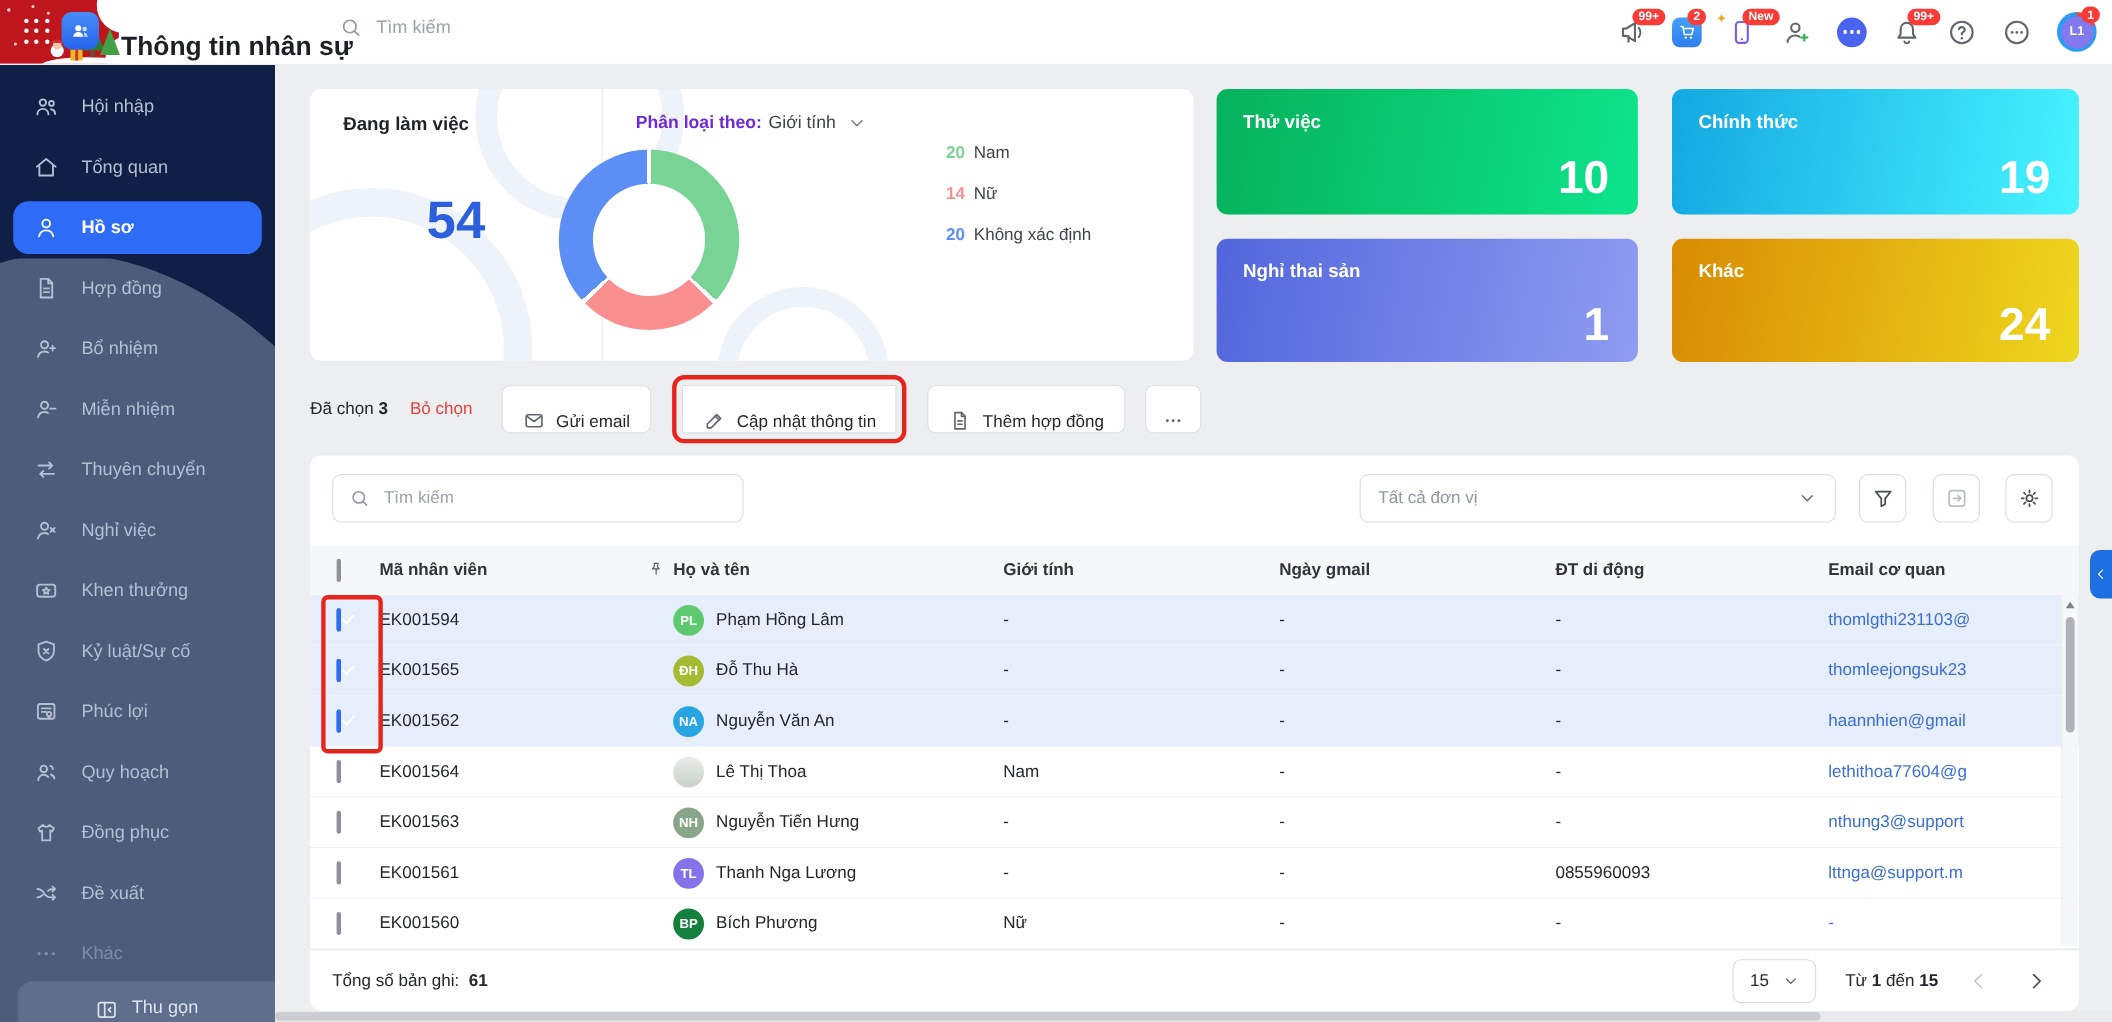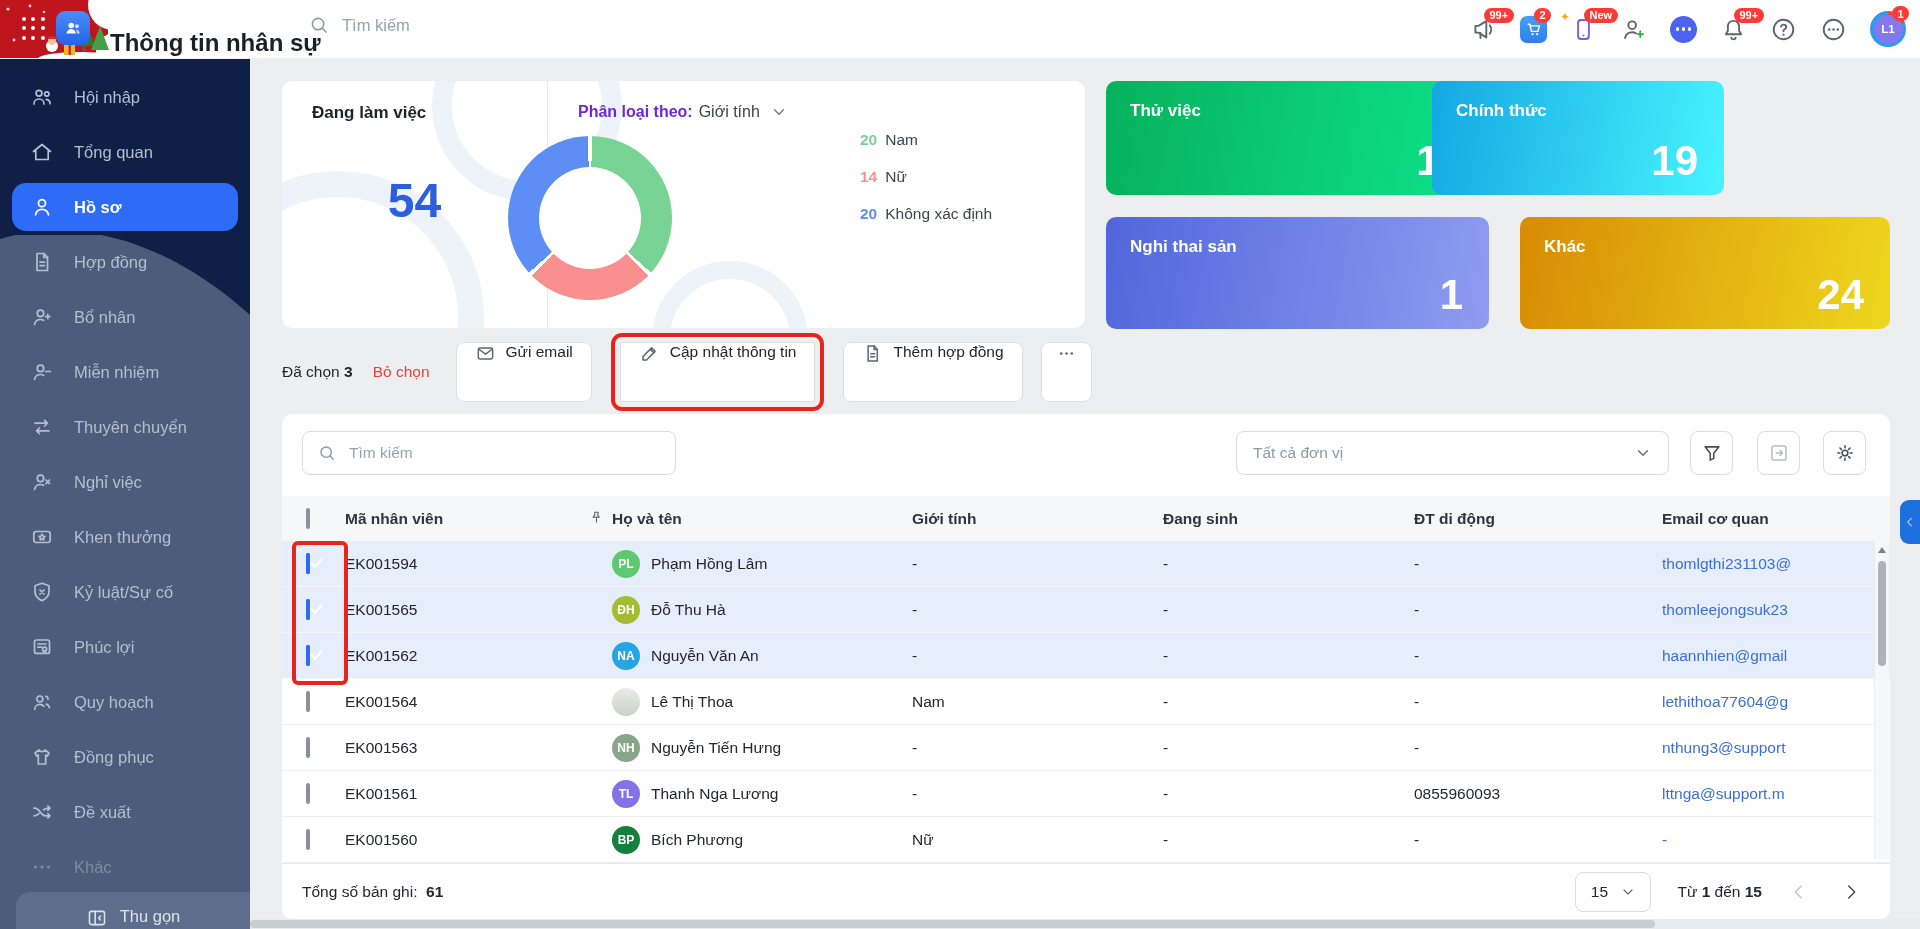--- a/index.html
+++ b/index.html
@@ -58,21 +58,21 @@
   .legend .lrow{display:flex;gap:8px;align-items:center}
   .legend .lval{font-weight:bold}
   .legend .llab{color:#3f444b}
   .status-card{position:absolute;border-radius:10px;color:#fff;overflow:hidden;cursor:pointer}
   .status-card .slabel{position:absolute;left:24px;top:20px;font-size:17px;font-weight:bold}
   .status-card .svalue{position:absolute;right:26px;bottom:10px;font-size:42px;font-weight:bold}
   
   .toolbar{position:absolute;left:282px;top:349px;height:46px;display:flex;align-items:center;gap:20px;z-index:10}
   .sel-text{font-size:15.5px;color:#23262c;white-space:nowrap}
   .deselect{font-size:15.5px;color:#e5413e;cursor:pointer;white-space:nowrap;margin-right:6px}
-  .tbtn{display:inline-flex;align-items:flex-start;gap:10px;height:60px;padding:0 18px;background:#fff;border:1px solid #dcdfe3;
+  .tbtn{display:inline-flex;align-items:flex-end;gap:10px;height:44px;padding:0 18px;background:#fff;border:1px solid #dcdfe3;
         border-radius:8px;font-size:15.5px;color:#23262c;cursor:pointer;white-space:nowrap}
   .tbtn .ic{width:21px;height:21px;color:#5f6670}
   .tbtn.annotated{outline:4px solid #e7251d;outline-offset:5px;margin:0 10px;border-radius:2px}
   .tbtn.icon-only{padding:0 14px}
   
   .panel{position:absolute;left:282px;top:414px;width:1608px;height:505px;background:#fff;border-radius:10px;z-index:5}
   .filter-row{position:absolute;left:0;top:0;width:100%;height:82px}
   .search-box{position:absolute;left:20px;top:17px;width:374px;height:44px;border:1px solid #d9dce0;border-radius:8px;
               display:flex;align-items:center;gap:10px;padding:0 14px;box-sizing:border-box;color:#8f98a3}
   .search-box input{border:none;outline:none;background:transparent;font-size:15.5px;font-family:inherit;flex:1;color:#3c4148}
@@ -281,21 +281,21 @@
         </span>
         <span>Hợp đồng</span>
       </div>
       <div class="side-item">
         <span class="ic">
           <svg viewBox="0 0 24 24" width="100%" height="100%" fill="none" stroke="currentColor" stroke-width="1.7" stroke-linecap="round" stroke-linejoin="round">
             <circle cx="10.5" cy="8.4" r="3.2"></circle>
             <path d="M4.5 19.5c.6-3 3-5 6-5 1.2 0 2.3.3 3.2.9M17.8 9.3v4.4M15.6 11.5H20"></path>
           </svg>
         </span>
-        <span>Bổ nhân</span>
+        <span>Bổ nhiệm</span>
       </div>
       <div class="side-item">
         <span class="ic">
           <svg viewBox="0 0 24 24" width="100%" height="100%" fill="none" stroke="currentColor" stroke-width="1.7" stroke-linecap="round" stroke-linejoin="round">
             <circle cx="10.5" cy="8.4" r="3.2"></circle>
             <path d="M4.5 19.5c.6-3 3-5 6-5 1.2 0 2.3.3 3.2.9M15.6 11.5H20.4"></path>
           </svg>
         </span>
         <span>Miễn nhiệm</span>
       </div>
@@ -423,21 +423,21 @@
       <span class="lrow">
         <span class="lval" style="color:#5d8ef5">20</span>
         <span class="llab">Không xác định</span>
       </span>
     </div>
 </section>
 <section class="status-card" style="left: 1106px; top: 81px; width: 383px; height: 114px; background: linear-gradient(100deg, rgb(7, 177, 92), rgb(13, 228, 140));">
   <span class="slabel">Thử việc</span>
     <span class="svalue">10</span>
 </section>
-<section class="status-card" style="left: 1432px; top: 81px; width: 292px; height: 114px; background: linear-gradient(100deg, rgb(20, 167, 225), rgb(71, 244, 255)); text-decoration: underline;">
+<section class="status-card" style="left: 1520px; top: 81px; width: 370px; height: 114px; background: linear-gradient(100deg, rgb(20, 167, 225), rgb(71, 244, 255)); text-decoration: underline;">
   <span class="slabel">Chính thức</span>
     <span class="svalue">19</span>
 </section>
 <section class="status-card" style="left: 1106px; top: 217px; width: 383px; height: 112px; background: linear-gradient(100deg, rgb(81, 102, 220), rgb(143, 156, 240));">
   <span class="slabel">Nghỉ thai sản</span>
     <span class="svalue">1</span>
 </section>
 <section class="status-card" style="left: 1520px; top: 217px; width: 370px; height: 112px; background: linear-gradient(100deg, rgb(216, 139, 3), rgb(238, 215, 30));">
   <span class="slabel">Khác</span>
     <span class="svalue">24</span>
@@ -538,21 +538,21 @@
       <span class="hname">
         <span class="pin ic">
           <svg viewBox="0 0 24 24" width="100%" height="100%" fill="none" stroke="currentColor" stroke-width="1.7" stroke-linecap="round" stroke-linejoin="round">
             <path d="M9.2 3.5h5.6l-1 4.8 2.6 3.2H6.6l2.6-3.2z"></path>
             <path d="M12 11.5v7.5"></path>
           </svg>
         </span>
         <span>Họ và tên</span>
       </span>
       <span>Giới tính</span>
-      <span>Đang sinh</span>
+      <span>Ngày gmail</span>
       <span>ĐT di động</span>
       <span>Email cơ quan</span>
     </div>
   <div class="tbody" id="t-body">
       <div class="trow tgrid sel">
         <span class="cell-cb"><span class="cb on"></span></span>
         <span>EK001594</span>
         <span class="namecell">
           <span class="av" style="background:#5ec96f">PL</span>
           <span>Phạm Hồng Lâm</span>

